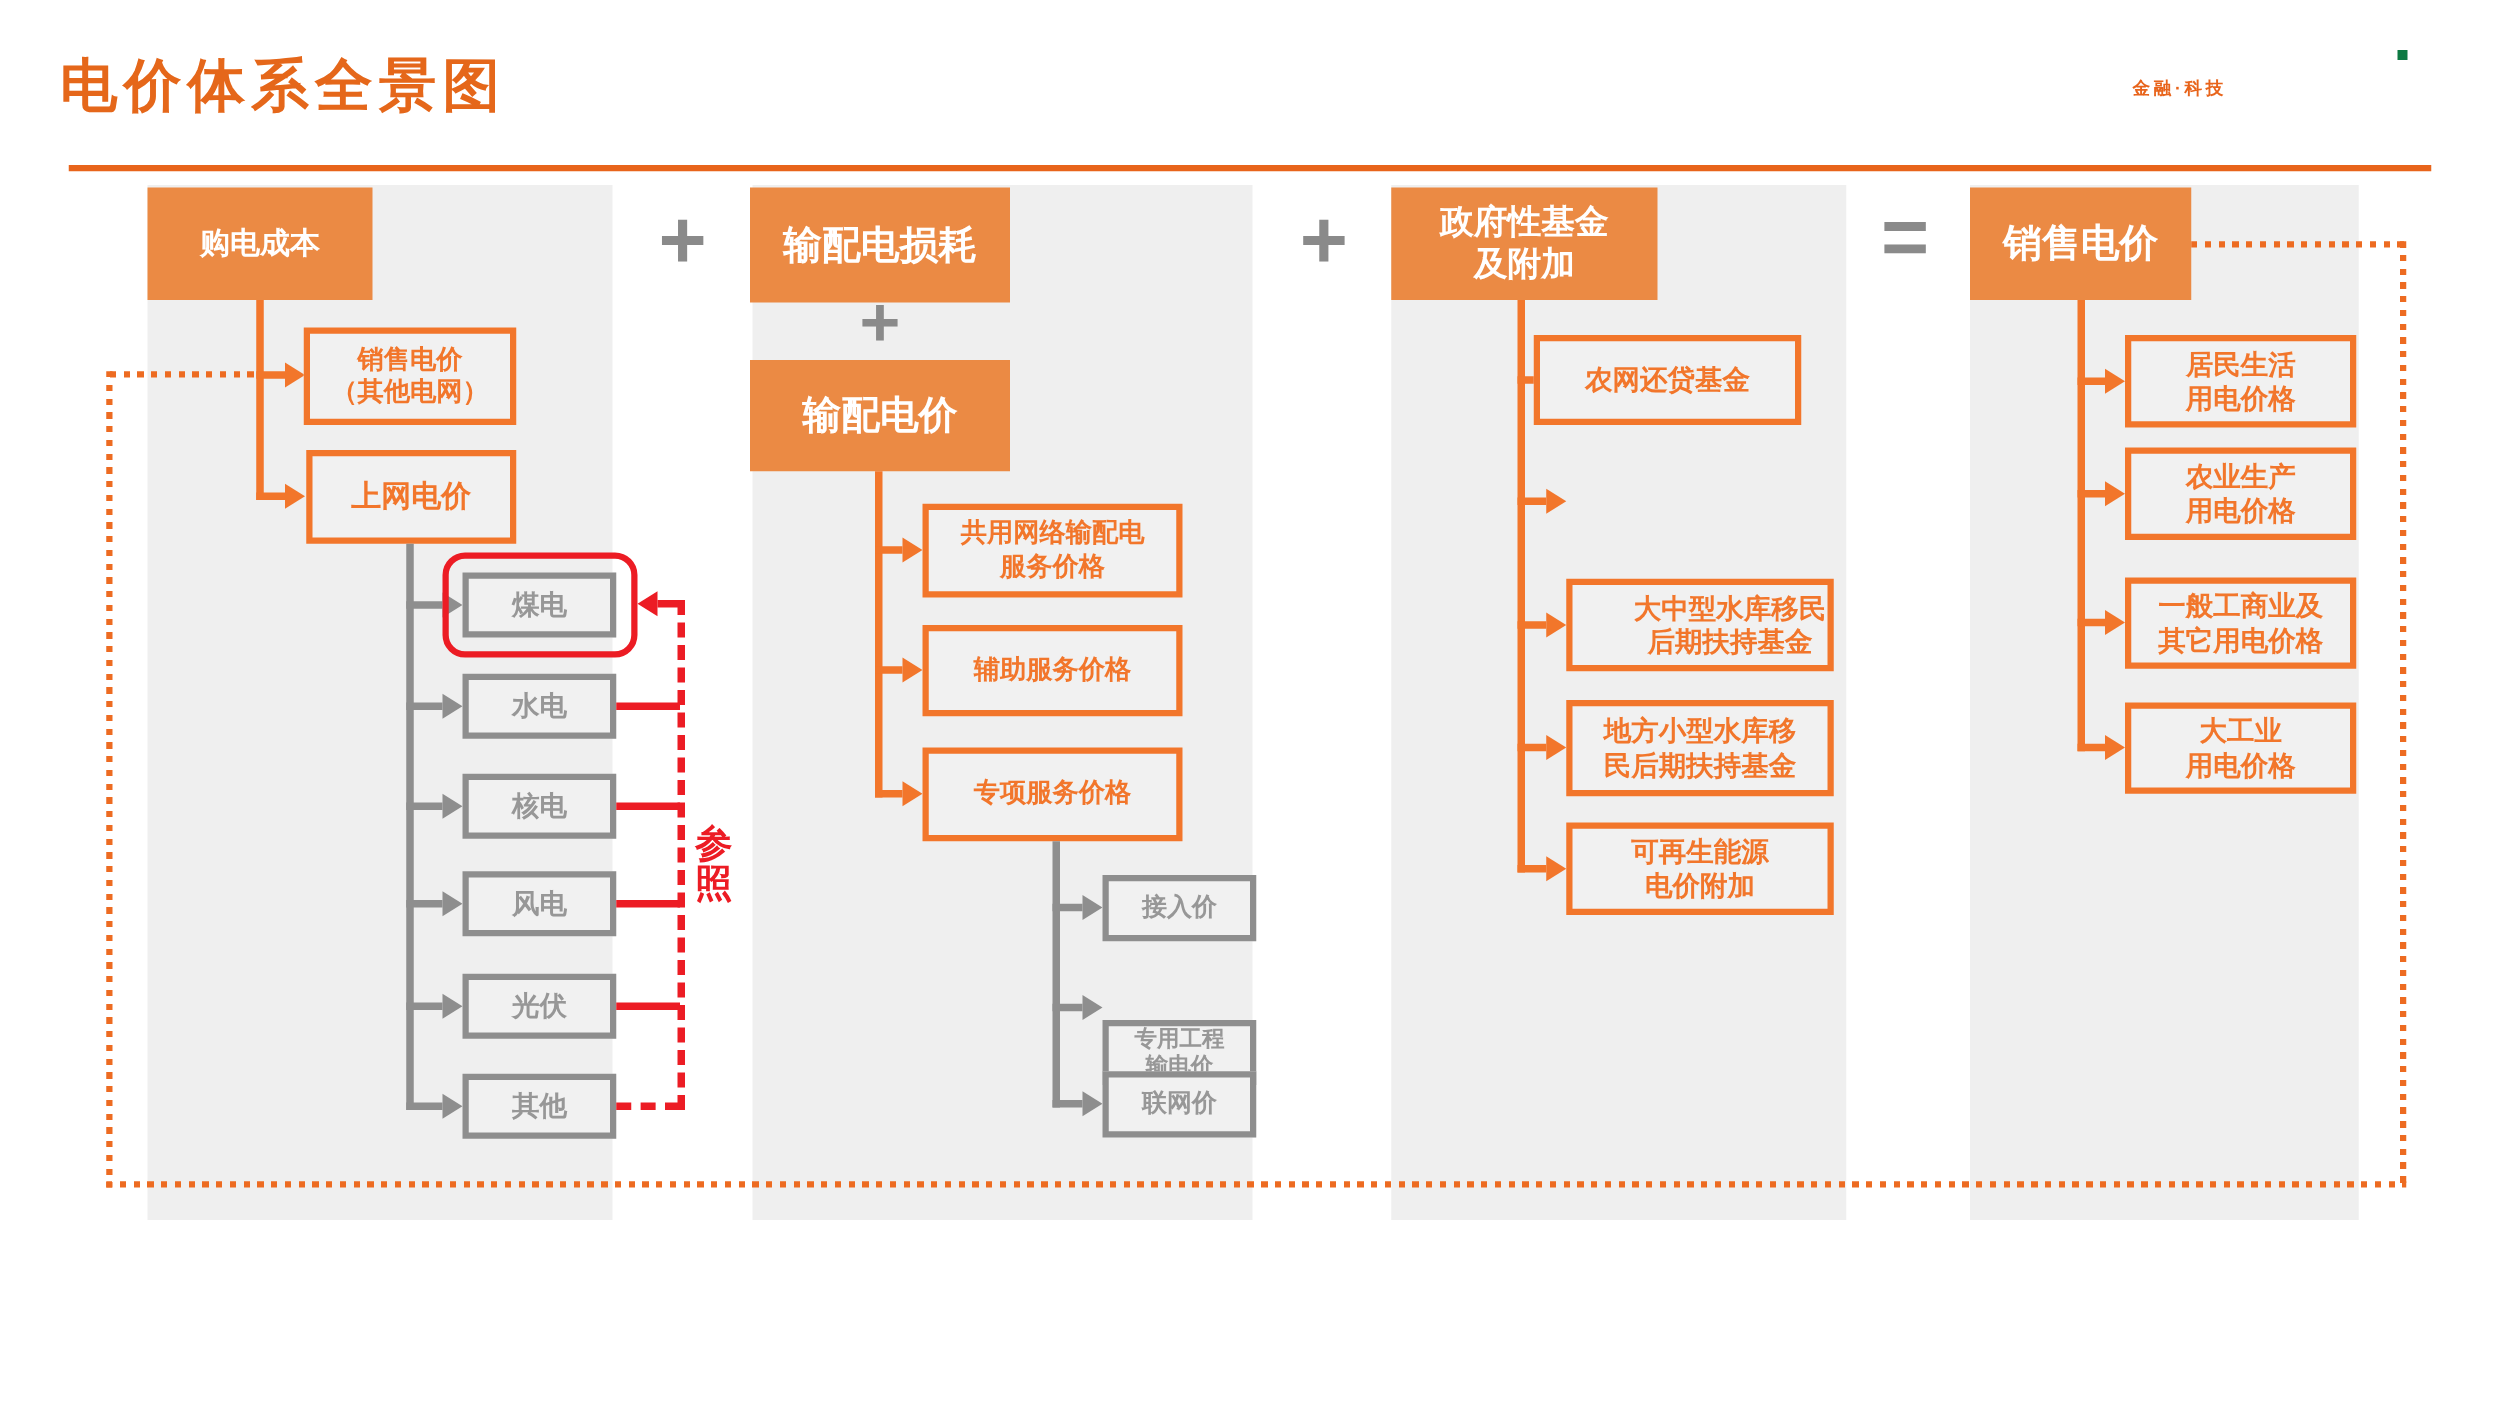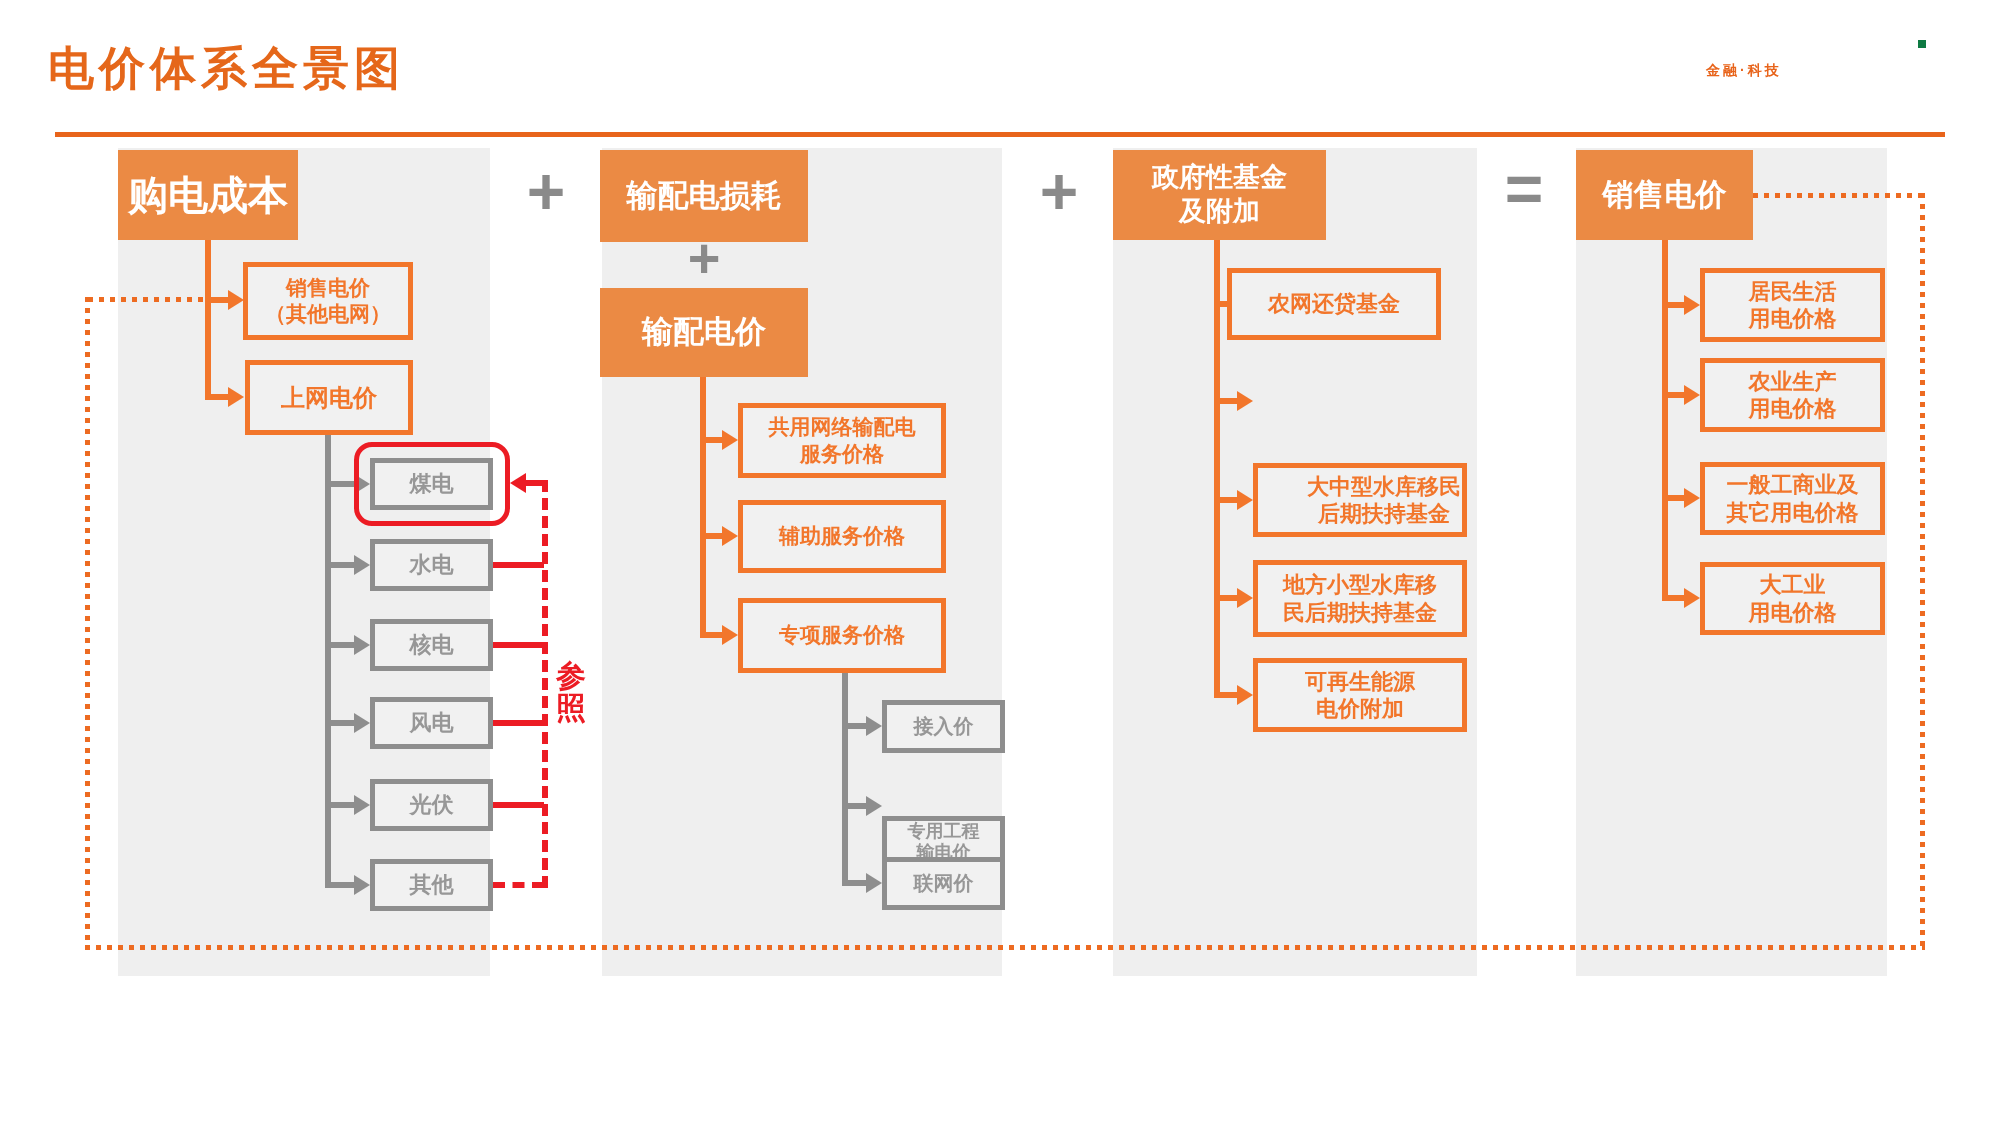--- a/index.html
+++ b/index.html
@@ -61,21 +61,21 @@
   <div class="band" style="left:118px;width:372px;"></div>
   <div class="band" style="left:602px;width:400px;"></div>
   <div class="band" style="left:1113px;width:364px;"></div>
   <div class="band" style="left:1576px;width:311px;"></div>
 
   <div class="op" style="left:514px;top:158px;width:64px;font-size:66px;line-height:66px;">+</div>
   <div class="op" style="left:674px;top:230px;width:60px;font-size:56px;line-height:56px;">+</div>
   <div class="op" style="left:1027px;top:158px;width:64px;font-size:66px;line-height:66px;">+</div>
   <div class="op" style="left:1492px;top:156px;width:64px;font-size:66px;line-height:66px;">=</div>
 
-  <div class="hdr" style="left:118px;top:150px;width:180px;height:90px;font-size:40px;">
+  <div class="hdr" style="left:118px;top:150px;width:180px;height:90px;font-size:24px;">
     <span>购电成本</span>
   </div>
   <div class="lo" style="left:205px;top:240px;width:6px;height:160px;"></div>
   <div class="lo" style="left:205px;top:297px;width:23px;height:6px;"></div>
   <div class="ar o" style="left:228px;top:290px;"></div>
   <div class="lo" style="left:205px;top:394px;width:23px;height:6px;"></div>
   <div class="ar o" style="left:228px;top:387px;"></div>
 
   <div class="obox" style="left:243px;top:262px;width:170px;height:78px;font-size:21px;">
     <span>销售电价</span>

